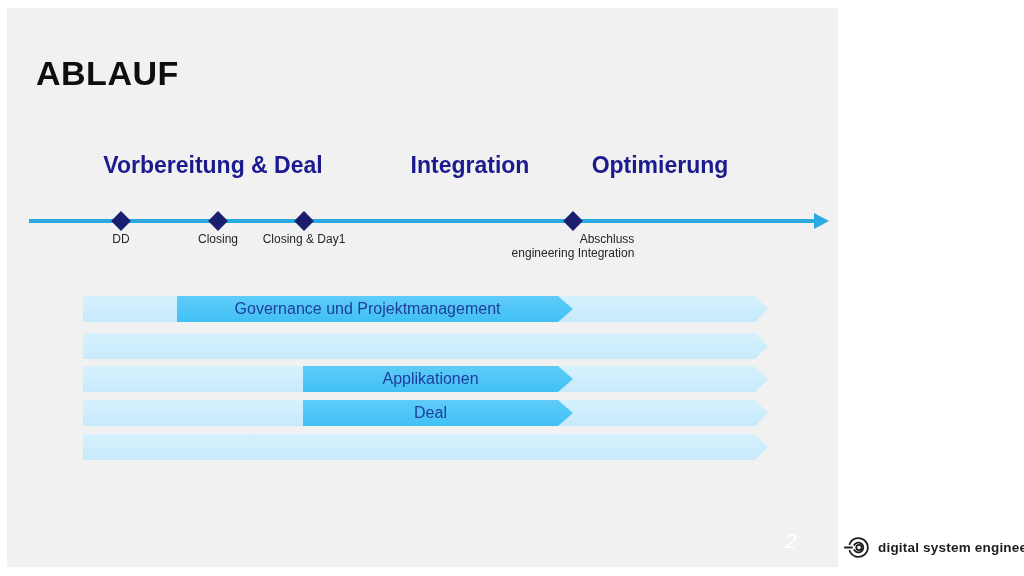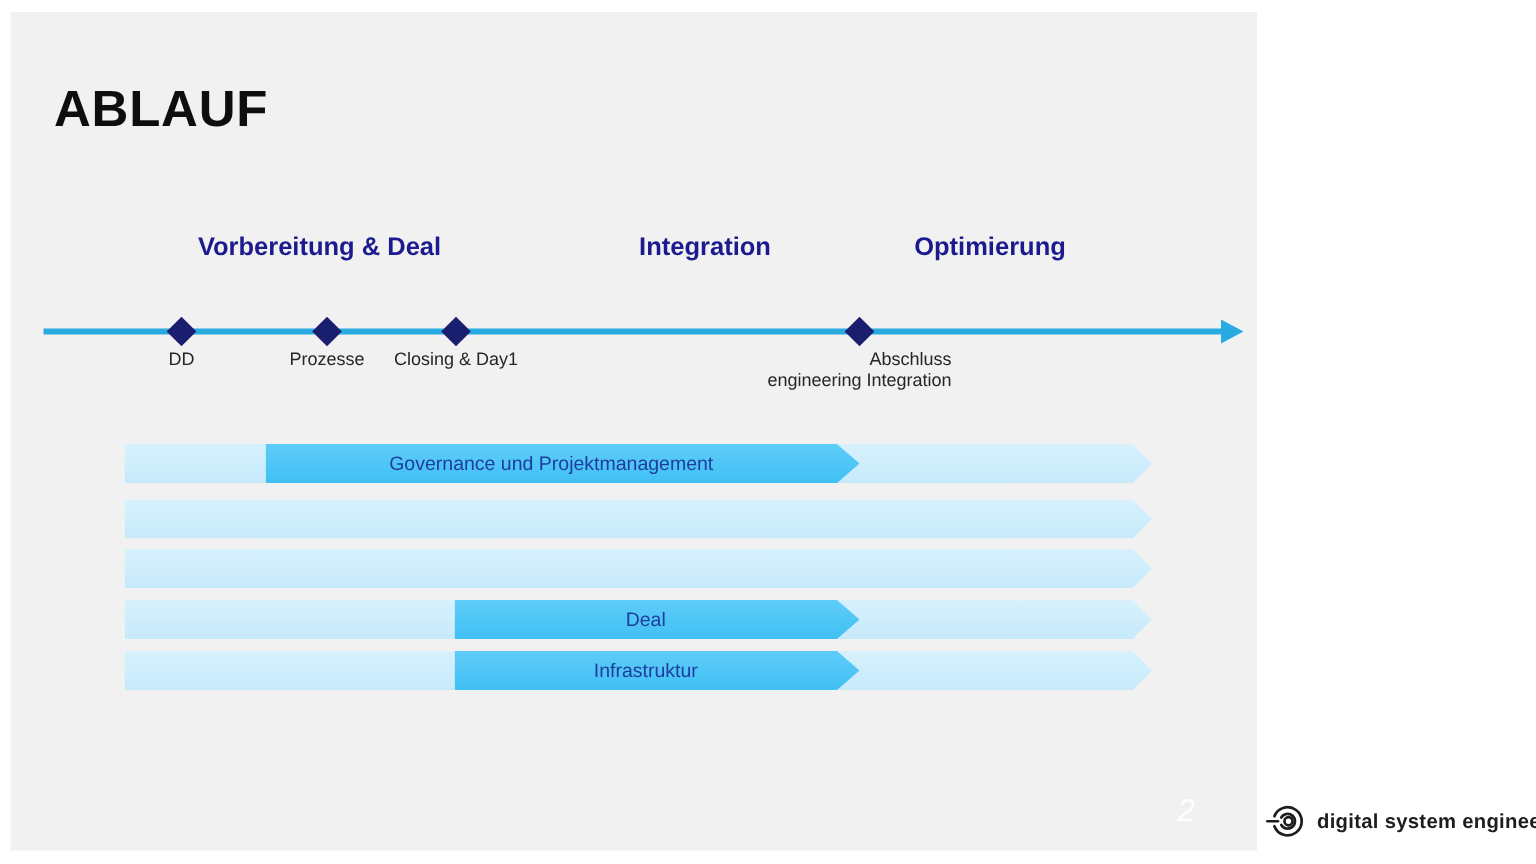--- a/index.html
+++ b/index.html
@@ -4,21 +4,21 @@
 <style>
   html,body{margin:0;padding:0;background:#ffffff;}
   body{width:1024px;height:576px;position:relative;font-family:"Liberation Sans",sans-serif;overflow:hidden;}
   .canvas{position:absolute;left:0;top:0;width:1024px;height:532px;}
   .slide{position:absolute;left:7px;top:8px;width:831px;height:559px;background:var(--slide-bg,#f1f1f1);}
 
   .title{position:absolute;left:36px;top:30px;font-size:34px;line-height:40px;font-weight:bold;
          color:var(--title-text,#0e0e0e);letter-spacing:0.5px;}
 
   .phase{position:absolute;top:153px;transform:translateX(-50%);white-space:nowrap;
-         font-size:17px;line-height:24px;font-weight:bold;color:var(--phase-text,#1b1b8f);}
+         font-size:23px;line-height:24px;font-weight:bold;color:var(--phase-text,#1b1b8f);}
 
   .tl-line{position:absolute;left:29px;top:219px;width:787px;height:4px;background:var(--timeline,#29abe2);}
   .tl-arrow{position:absolute;left:814px;top:213px;width:0;height:0;
             border-left:15px solid var(--timeline,#29abe2);
             border-top:8px solid transparent;border-bottom:8px solid transparent;}
 
   .milestone{position:absolute;top:0;width:0;height:0;}
   .diamond{position:absolute;left:-7px;top:214px;width:14px;height:14px;
            background:var(--diamond,#1a1e6e);transform:rotate(45deg);}
   .mlabel{position:absolute;left:0;top:233px;transform:translateX(-50%);width:max-content;
@@ -26,21 +26,21 @@
           color:var(--label-text,#262626);}
 
   .row{position:absolute;left:0;width:100%;height:26px;}
   .track{position:absolute;top:0;height:26px;
          background:linear-gradient(180deg,var(--bar-light-top,#d7f1fd),var(--bar-light-bottom,#c7eafb));
          clip-path:polygon(0 0,calc(100% - 13px) 0,100% 50%,calc(100% - 13px) 100%,0 100%);}
   .bar{position:absolute;top:0;height:26px;
        background:linear-gradient(180deg,var(--bar-dark-top,#5fccf8),var(--bar-dark-bottom,#40c0f5));
        clip-path:polygon(0 0,calc(100% - 15px) 0,100% 50%,calc(100% - 15px) 100%,0 100%);}
   .blabel{display:block;line-height:26px;text-align:center;padding-right:15px;
-          font-size:13px;color:var(--bar-text,#1e3d9e);}
+          font-size:16px;color:var(--bar-text,#1e3d9e);}
 
   .pagenum{position:absolute;left:785px;top:529px;font-size:21px;line-height:24px;
            font-style:italic;color:#ffffff;opacity:0.95;}
 
   .logo{position:absolute;left:844px;top:535px;display:flex;align-items:center;gap:7px;}
   .logo-text{font-size:13.5px;font-weight:bold;letter-spacing:0.2px;color:var(--logo-text-color,#1d1d1b);white-space:nowrap;}
 </style>
 </head>
 <body>
 
@@ -57,21 +57,21 @@
 
   <div class="tl-line"></div>
   <div class="tl-arrow"></div>
   <div id="milestones">
       <div class="milestone" style="left: 121px;">
     <div class="diamond"></div>
     <div class="mlabel">DD</div>
   </div>
       <div class="milestone" style="left: 218px;">
     <div class="diamond"></div>
-    <div class="mlabel">Prozesse</div>
+    <div class="mlabel">Closing</div>
   </div>
       <div class="milestone" style="left: 304px;">
     <div class="diamond"></div>
     <div class="mlabel">Closing &amp; Day1</div>
   </div>
       <div class="milestone" style="left: 573px;">
     <div class="diamond"></div>
     <div class="mlabel">Abschluss
 engineering Integration</div>
   </div>
@@ -82,32 +82,32 @@
     <div class="track" style="left: 83px; width: 685px;"></div>
     <div class="bar" style="left: 177px; width: 396px;">
       <span class="blabel">Governance und Projektmanagement</span>
     </div>
   </div>
       <div class="row" style="top: 333px;">
     <div class="track" style="left: 83px; width: 685px;"></div>
   </div>
       <div class="row" style="top: 366px;">
     <div class="track" style="left: 83px; width: 685px;"></div>
+    <div class="bar" style="left: 303px; width: 270px;">
+      <span class="blabel">Applikationen</span>
+    </div>
   </div>
       <div class="row" style="top: 400px;">
     <div class="track" style="left: 83px; width: 685px;"></div>
     <div class="bar" style="left: 303px; width: 270px;">
       <span class="blabel">Deal</span>
     </div>
   </div>
       <div class="row" style="top: 434px;">
     <div class="track" style="left: 83px; width: 685px;"></div>
-    <div class="bar" style="left: 303px; width: 270px;">
-      <span class="blabel">Infrastruktur</span>
-    </div>
   </div>
     </div>
 
   <div class="pagenum">2</div>
 
   <div class="logo">
     <svg width="27" height="25" viewBox="0 0 27 25" aria-hidden="true">
       <g stroke="#1d1d1b" stroke-width="1.8" fill="none" stroke-linecap="round">
         <path d="M 5.6 9.2 A 9.4 9.4 0 1 1 5.6 15.8"></path>
         <path d="M 10.2 10 A 4.9 4.9 0 1 1 10.2 15"></path>

